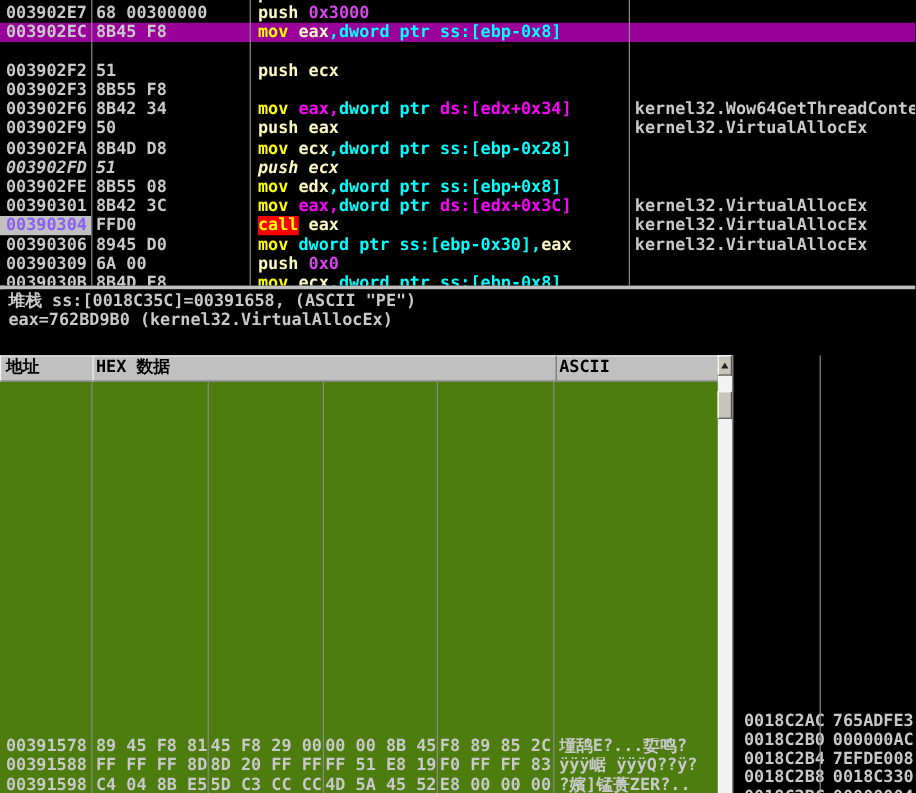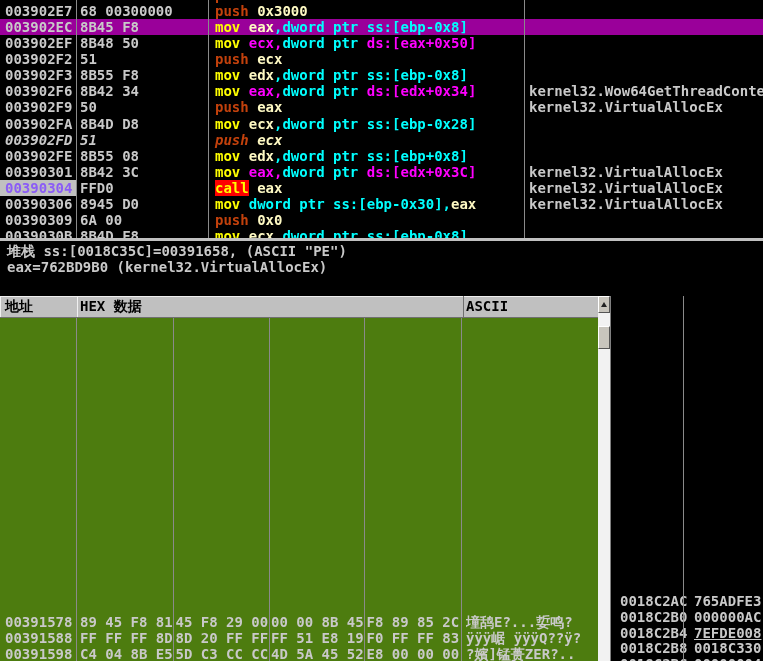--- a/index.html
+++ b/index.html
@@ -12,22 +12,22 @@
   .drow{left:0;width:763px;height:16px;line-height:16px;white-space:pre;z-index:1;}
   .rowbg{position:absolute;top:0;height:100%;z-index:0;}
   .hl-purple{background:#9A009A;}
   .hl-silver{background:#C0C0C0;}
   .col{position:absolute;top:0;z-index:2;white-space:pre;}
   .c-addr{left:5px;}
   .c-bytes{left:80px;}
   .c-instr{left:215px;}
   .c-cmt{left:529px;width:234px;overflow:hidden;color:#C9C9C9;}
   .selk{color:#8b5cf6;}
-  .t-b{color:#c2410c}.t-y{color:#FFFF00}.t-g{color:#fef9c3}.t-c{color:#00FFFF}
-  .t-m{color:#FF00FF}.t-o{color:#fef9c3}.t-w{color:#C9C9C9}
+  .t-b{color:#fef9c3}.t-y{color:#FFFF00}.t-g{color:#fef9c3}.t-c{color:#00FFFF}
+  .t-m{color:#FF00FF}.t-o{color:#d946ef}.t-w{color:#C9C9C9}
   .t-r{color:#FFFF00;background:#FF0000;}
   .vline{width:1px;background:#8A8A8A;z-index:3;}
   
   #divider{left:0;top:238px;width:763px;height:3px;background:#C0C0C0;z-index:2;}
   #infopane{left:0;top:241px;width:763px;height:55px;background:#000;z-index:1;}
   .infoline{position:absolute;left:7px;height:15px;line-height:15px;white-space:pre;color:#C9C9C9;}
   
   #dump{left:0;top:296px;width:598px;height:365px;background:#4d7c0f;overflow:hidden;z-index:1;}
   .hdr{position:absolute;top:0;height:22px;line-height:21px;background:#C0C0C0;color:#000;
        box-shadow:inset -1px -1px 0 #707070, inset 1px 1px 0 #F0F0F0;white-space:pre;z-index:4;}
@@ -50,23 +50,22 @@
 <div id="app">
 
   <div class="abs leftstrip"></div>
   <div class="abs" id="disasm">
     <div class="abs vline" style="left:76px;top:0;height:238px;"></div>
     <div class="abs vline" style="left:208px;top:0;height:238px;"></div>
     <div class="abs vline" style="left:524px;top:0;height:238px;"></div>
   <div class="abs drow" style="top:-13px;"><span class="col c-addr"></span><span class="col c-bytes"></span><span class="col c-instr"><span class="t-b">push</span></span></div>
       <div class="abs drow" style="top:3.0700000000000003px;"><span class="col c-addr">003902E7</span><span class="col c-bytes">68 00300000</span><span class="col c-instr"><span class="t-b">push </span><span class="t-o">0x3000</span></span></div>
       <div class="abs drow" style="top:19.14px;"><div class="rowbg hl-purple" style="left:0;width:763px;"></div><span class="col c-addr">003902EC</span><span class="col c-bytes">8B45 F8</span><span class="col c-instr"><span class="t-y">mov </span><span class="t-g">eax</span><span class="t-c">,dword ptr ss:[ebp-0x8]</span></span></div>
-      <div class="abs drow" style="top:35.21px;"><span class="col c-addr">003902EF</span><span class="col c-bytes">8B48 50</span><span class="col c-instr"><span class="t-y">mov </span><span class="t-m">ecx,</span><span class="t-c">dword ptr </span><span class="t-m">ds:[eax+0x50]</span></span></div>
       <div class="abs drow" style="top:51.28px;"><span class="col c-addr">003902F2</span><span class="col c-bytes">51</span><span class="col c-instr"><span class="t-b">push </span><span class="t-g">ecx</span></span></div>
-      <div class="abs drow" style="top:67.35px;"><span class="col c-addr">003902F3</span><span class="col c-bytes">8B55 F8</span><span class="col c-instr"><span class="t-y">mov </span><span class="t-g">edx</span><span class="t-c">,dword ptr ss:[ebp-0x8]</span></span></div>
+      <div class="abs drow" style="top:67.35px;"><span class="col c-addr">003902F3</span><span class="col c-bytes">8B55 F8</span></div>
       <div class="abs drow" style="top:83.42px;"><span class="col c-addr">003902F6</span><span class="col c-bytes">8B42 34</span><span class="col c-instr"><span class="t-y">mov </span><span class="t-m">eax,</span><span class="t-c">dword ptr </span><span class="t-m">ds:[edx+0x34]</span></span><span class="col c-cmt">kernel32.Wow64GetThreadContext</span></div>
       <div class="abs drow" style="top:99.49000000000001px;"><span class="col c-addr">003902F9</span><span class="col c-bytes">50</span><span class="col c-instr"><span class="t-b">push </span><span class="t-g">eax</span></span><span class="col c-cmt">kernel32.VirtualAllocEx</span></div>
       <div class="abs drow" style="top:115.56px;padding-left:45px;"><span class="col c-addr">003902FA</span><span class="col c-bytes">8B4D D8</span><span class="col c-instr"><span class="t-y">mov </span><span class="t-g">ecx</span><span class="t-c">,dword ptr ss:[ebp-0x28]</span></span></div>
       <div class="abs drow" style="top:131.63px;font-style:italic;"><span class="col c-addr">003902FD</span><span class="col c-bytes">51</span><span class="col c-instr"><span class="t-b">push </span><span class="t-g">ecx</span></span></div>
       <div class="abs drow" style="top:147.7px;"><span class="col c-addr">003902FE</span><span class="col c-bytes">8B55 08</span><span class="col c-instr"><span class="t-y">mov </span><span class="t-g">edx</span><span class="t-c">,dword ptr ss:[ebp+0x8]</span></span></div>
       <div class="abs drow" style="top:163.77px;"><span class="col c-addr">00390301</span><span class="col c-bytes">8B42 3C</span><span class="col c-instr"><span class="t-y">mov </span><span class="t-m">eax,</span><span class="t-c">dword ptr </span><span class="t-m">ds:[edx+0x3C]</span></span><span class="col c-cmt">kernel32.VirtualAllocEx</span></div>
       <div class="abs drow" style="top:179.84px;"><div class="rowbg hl-silver" style="left:0;width:76px;"></div><span class="col c-addr selk">00390304</span><span class="col c-bytes">FFD0</span><span class="col c-instr"><span class="t-r">call</span><span class="t-w"> </span><span class="t-g">eax</span></span><span class="col c-cmt">kernel32.VirtualAllocEx</span></div>
       <div class="abs drow" style="top:195.91px;"><span class="col c-addr">00390306</span><span class="col c-bytes">8945 D0</span><span class="col c-instr"><span class="t-y">mov </span><span class="t-c">dword ptr ss:[ebp-0x30],</span><span class="t-g">eax</span></span><span class="col c-cmt">kernel32.VirtualAllocEx</span></div>
       <div class="abs drow" style="top:211.98000000000002px;"><span class="col c-addr">00390309</span><span class="col c-bytes">6A 00</span><span class="col c-instr"><span class="t-b">push </span><span class="t-o">0x0</span></span></div>
       <div class="abs drow" style="top:228.05px;"><span class="col c-addr">0039030B</span><span class="col c-bytes">8B4D F8</span><span class="col c-instr"><span class="t-y">mov </span><span class="t-g">ecx</span><span class="t-c">,dword ptr ss:[ebp-0x8]</span></span></div>
@@ -98,20 +97,20 @@
     <div class="sbtn" style="top:0;height:17px;">
       <div class="arrow-up"></div>
     </div>
     <div class="sbtn" style="top:30px;height:23px;"></div>
   </div>
 
   <div class="abs" id="stack">
     <div id="stackrows">
         <div class="srow" style="top:298px;height:15.78px;line-height:15.78px;"><span class="scell" style="left:9px;">0018C2AC</span><span class="scell" style="left:83px;">765ADFE3</span></div>
         <div class="srow" style="top:313.78px;height:15.78px;line-height:15.78px;"><span class="scell" style="left:9px;">0018C2B0</span><span class="scell" style="left:83px;">000000AC</span></div>
-        <div class="srow" style="top:329.56px;height:15.78px;line-height:15.78px;"><span class="scell" style="left:9px;">0018C2B4</span><span class="scell" style="left:83px;text-decoration:underline;">7EFDE008</span></div>
+        <div class="srow" style="top:329.56px;height:15.78px;line-height:15.78px;"><span class="scell" style="left:9px;">0018C2B4</span><span class="scell" style="left:83px;">7EFDE008</span></div>
         <div class="srow" style="top:345.34px;height:15.78px;line-height:15.78px;"><span class="scell" style="left:9px;">0018C2B8</span><span class="scell" style="left:83px;">0018C330</span></div>
         <div class="srow" style="top:361.12px;height:15.78px;line-height:15.78px;"><span class="scell" style="left:9px;">0018C2BC</span><span class="scell" style="left:83px;">00000004</span></div>
       </div>
     <div class="abs vline" style="left:72px;top:0;height:365px;"></div>
   </div>
 
 </div>
 
 </body></html>

